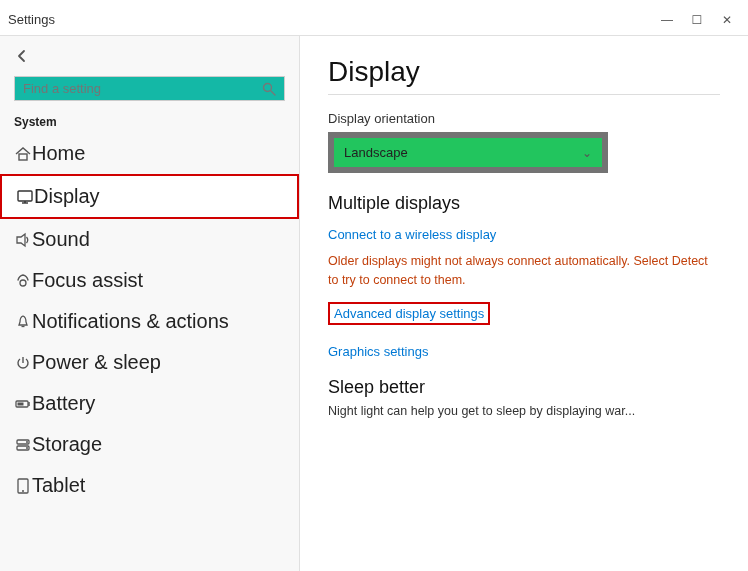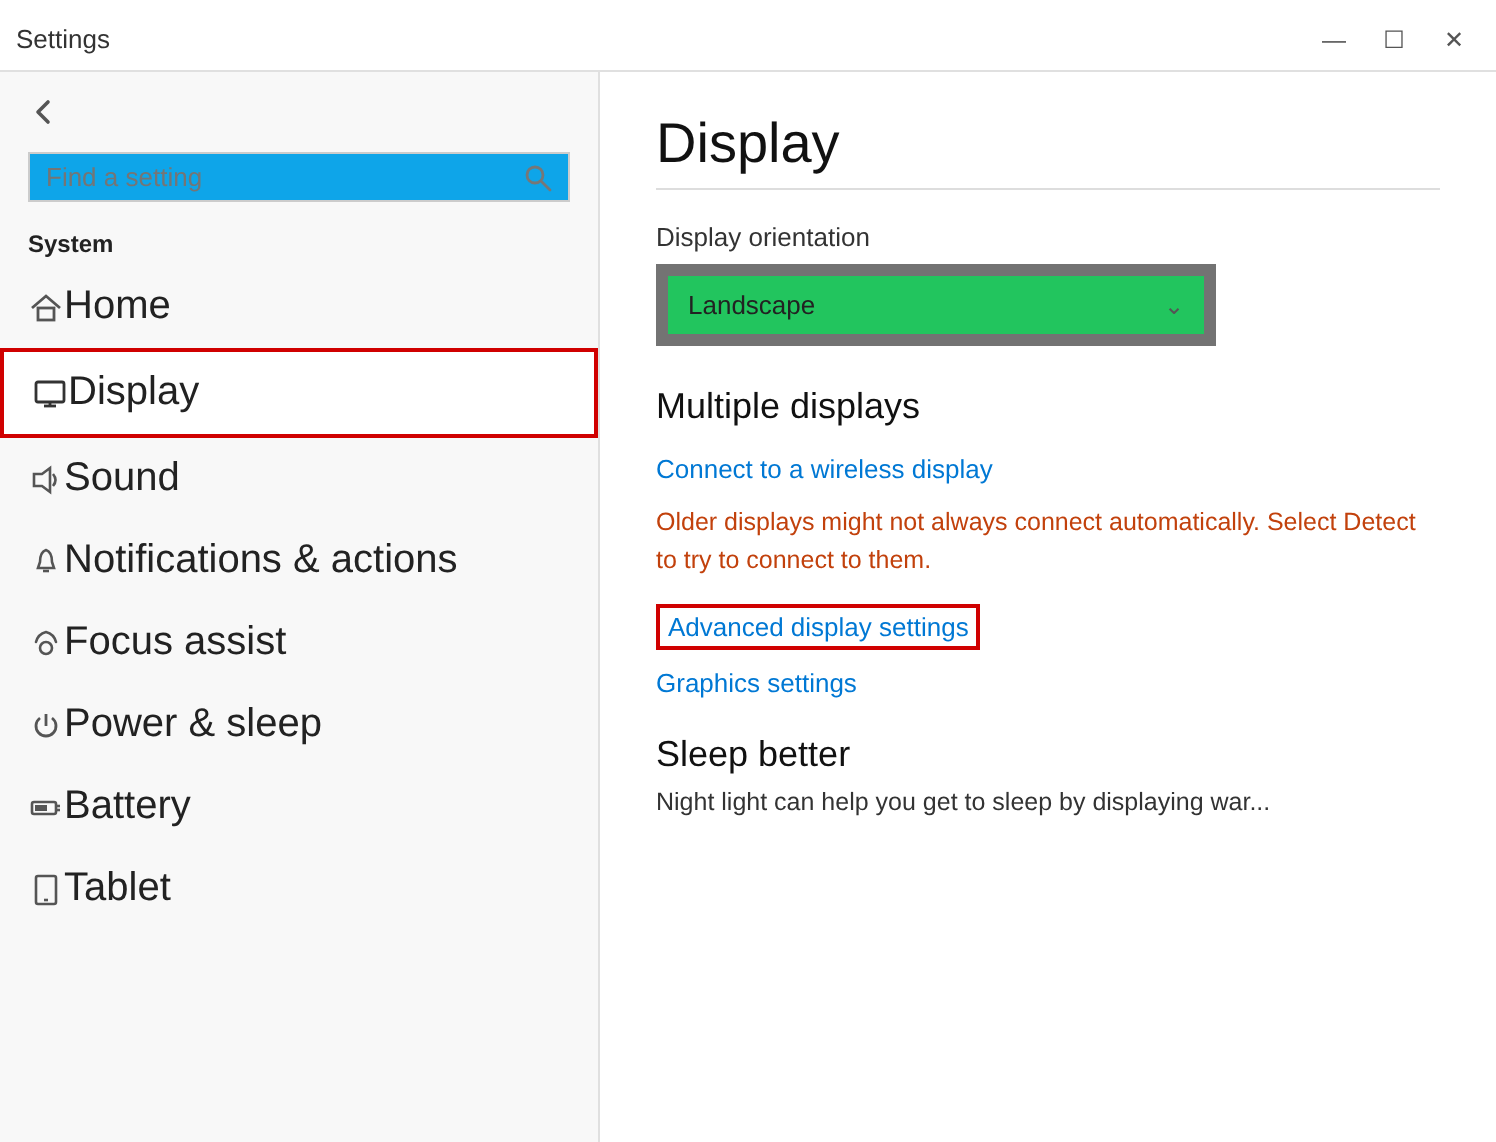--- a/index.html
+++ b/index.html
@@ -77,21 +77,21 @@
       font-size: 16px;
       color: #555;
       display: flex;
       align-items: center;
     }
     .sidebar-search {
       margin: 4px 14px 8px 14px;
       display: flex;
       align-items: center;
       border: 1px solid #ccc;
-      background: #0ea5e9;
+      background: #14b8a6;
       padding: 4px 8px;
       gap: 6px;
     }
     .sidebar-search input {
       border: none;
       outline: none;
       flex: 1;
       font-size: 13px;
       background: transparent;
       color: #333;
@@ -170,20 +170,21 @@
       color: #0078d4;
       cursor: pointer;
       font-size: 13px;
       margin-bottom: 10px;
       display: inline-block;
     }
     .link-highlighted {
       color: #0078d4;
       cursor: pointer;
       font-size: 13px;
+      margin-bottom: 10px;
       display: inline-block;
       border: 2px solid #d00000;
       padding: 2px 4px;
     }
     .info-text {
       font-size: 12.5px;
       color: #c2410c;
       margin-bottom: 12px;
       max-width: 390px;
       line-height: 1.5;
@@ -282,35 +283,35 @@
             <polygon points="2,5 6,5 10,2 10,14 6,11 2,11" stroke="#555" stroke-width="1.3" fill="none"></polygon>
             <path d="M11.5,5 Q14,8 11.5,11" stroke="#555" stroke-width="1.3" fill="none"></path>
           </svg>
         </span>
         <span>Sound</span>
       </div>
 
       <div class="sidebar-item">
         <span class="icon">
           <svg width="16" height="16" viewBox="0 0 16 16">
+            <path d="M3,7 Q4,3 8,2 Q12,3 13,7" stroke="#555" stroke-width="1.3" fill="none" stroke-linecap="round"></path>
+            <circle cx="8" cy="10" r="3" stroke="#555" stroke-width="1.3" fill="none"></circle>
+          </svg>
+        </span>
+        <span>Focus assist</span>
+      </div>
+
+      <div class="sidebar-item">
+        <span class="icon">
+          <svg width="16" height="16" viewBox="0 0 16 16">
             <path d="M8,2 Q11,3 11,8 L12,11 H4 L5,8 Q5,3 8,2Z" stroke="#555" stroke-width="1.3" fill="none"></path>
             <line x1="6.5" y1="12.5" x2="9.5" y2="12.5" stroke="#555" stroke-width="1.3"></line>
           </svg>
         </span>
         <span>Notifications &amp; actions</span>
-      </div>
-
-      <div class="sidebar-item">
-        <span class="icon">
-          <svg width="16" height="16" viewBox="0 0 16 16">
-            <path d="M3,7 Q4,3 8,2 Q12,3 13,7" stroke="#555" stroke-width="1.3" fill="none" stroke-linecap="round"></path>
-            <circle cx="8" cy="10" r="3" stroke="#555" stroke-width="1.3" fill="none"></circle>
-          </svg>
-        </span>
-        <span>Focus assist</span>
       </div>
 
       <div class="sidebar-item">
         <span class="icon">
           <svg width="16" height="16" viewBox="0 0 16 16">
             <path d="M5,4 A5,5 0 1,0 11,4" stroke="#555" stroke-width="1.4" fill="none"></path>
             <line x1="8" y1="2" x2="8" y2="8" stroke="#555" stroke-width="1.4"></line>
           </svg>
         </span>
         <span>Power &amp; sleep</span>
@@ -321,20 +322,31 @@
           <svg width="16" height="16" viewBox="0 0 16 16">
             <rect x="1" y="5" width="12" height="6" rx="1" stroke="#555" stroke-width="1.3" fill="none"></rect>
             <line x1="13" y1="7" x2="15" y2="7" stroke="#555" stroke-width="1.3"></line>
             <line x1="13" y1="9" x2="15" y2="9" stroke="#555" stroke-width="1.3"></line>
             <rect x="2.5" y="6.5" width="6" height="3" fill="#555"></rect>
           </svg>
         </span>
         <span>Battery</span>
       </div>
 
+      <div class="sidebar-item">
+        <span class="icon">
+          <svg width="16" height="16" viewBox="0 0 16 16">
+            <rect x="2" y="3" width="12" height="4" rx="1" stroke="#555" stroke-width="1.3" fill="none"></rect>
+            <rect x="2" y="9" width="12" height="4" rx="1" stroke="#555" stroke-width="1.3" fill="none"></rect>
+            <circle cx="12" cy="5" r="1" fill="#555"></circle>
+            <circle cx="12" cy="11" r="1" fill="#555"></circle>
+          </svg>
+        </span>
+        <span>Storage</span>
+      </div>
 
       <div class="sidebar-item">
         <span class="icon">
           <svg width="16" height="16" viewBox="0 0 16 16">
             <rect x="3" y="1" width="10" height="14" rx="1" stroke="#555" stroke-width="1.3" fill="none"></rect>
             <line x1="7" y1="13" x2="9" y2="13" stroke="#555" stroke-width="1.3"></line>
           </svg>
         </span>
         <span>Tablet</span>
       </div>

